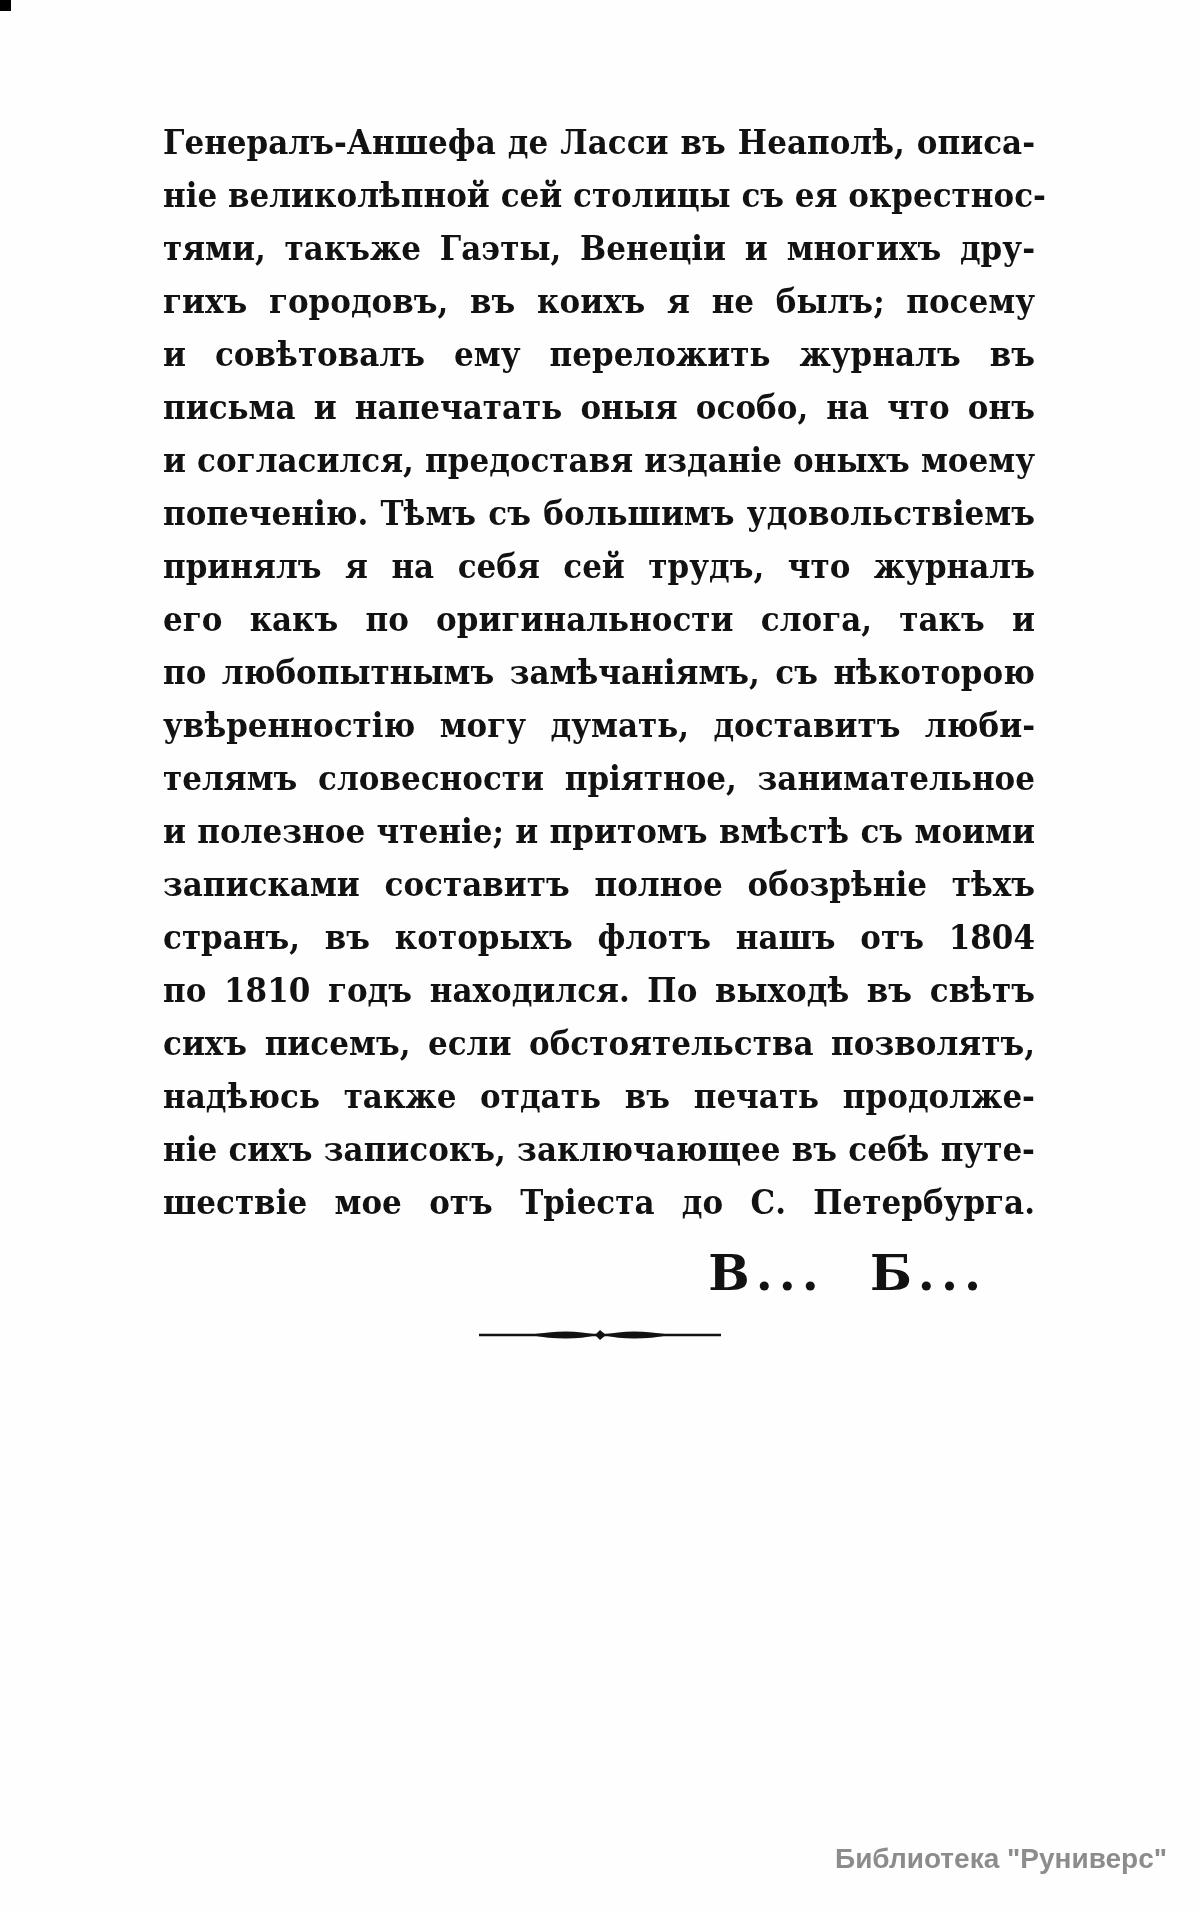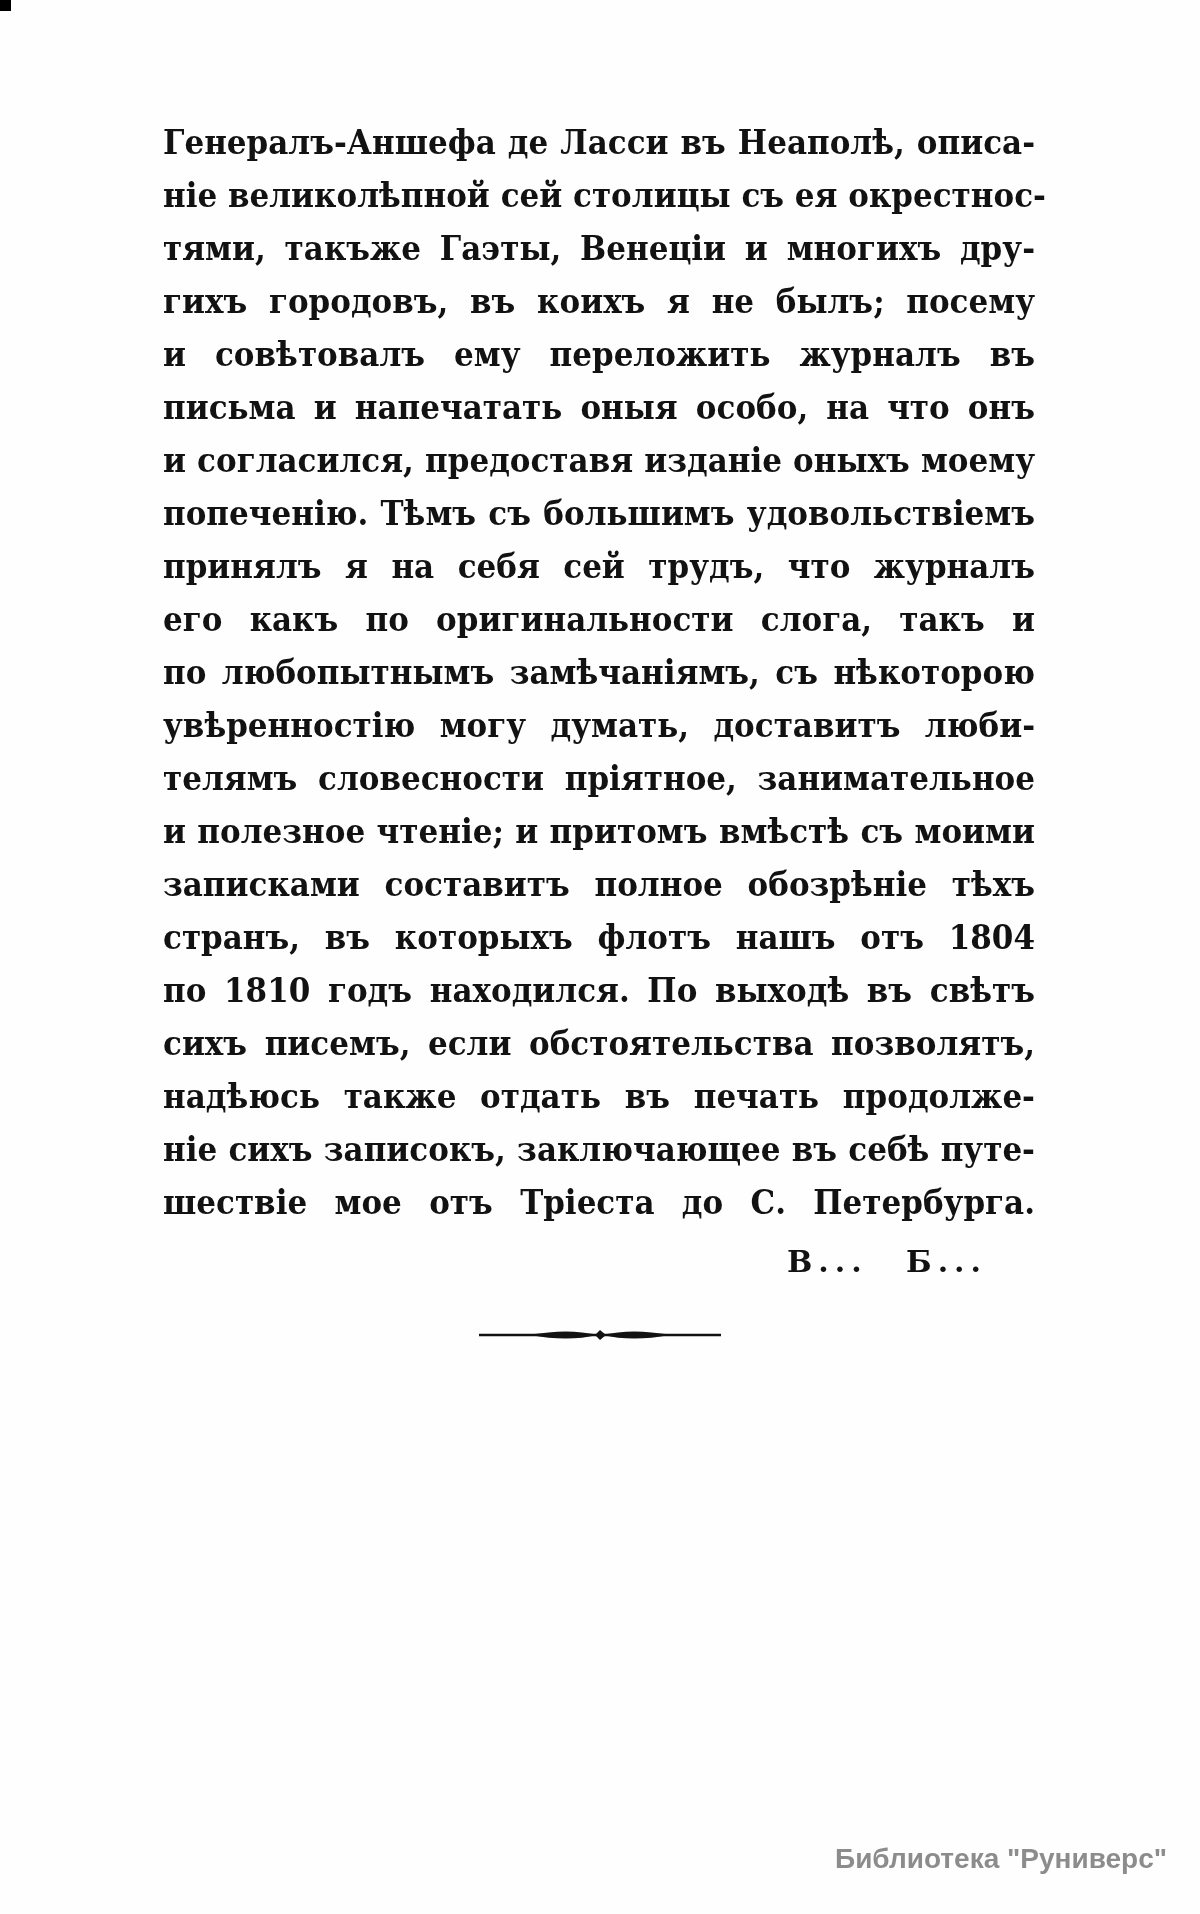--- a/index.html
+++ b/index.html
@@ -47,21 +47,21 @@
     transform: scaleY(1.08);
     transform-origin: 50% 50%;
   }
   .signature {
     position: absolute;
     top: 1244px;
     left: 163px;
     width: 872px;
     text-align: right;
     padding-right: 48px;
-    font-size: 30px;
+    font-size: 49px;
     font-weight: 700;
     color: var(--ink);
     letter-spacing: 6px;
     word-spacing: 22px;
   }
   .divider {
     position: absolute;
     top: 1326px;
     left: 0;
     width: 1200px;

